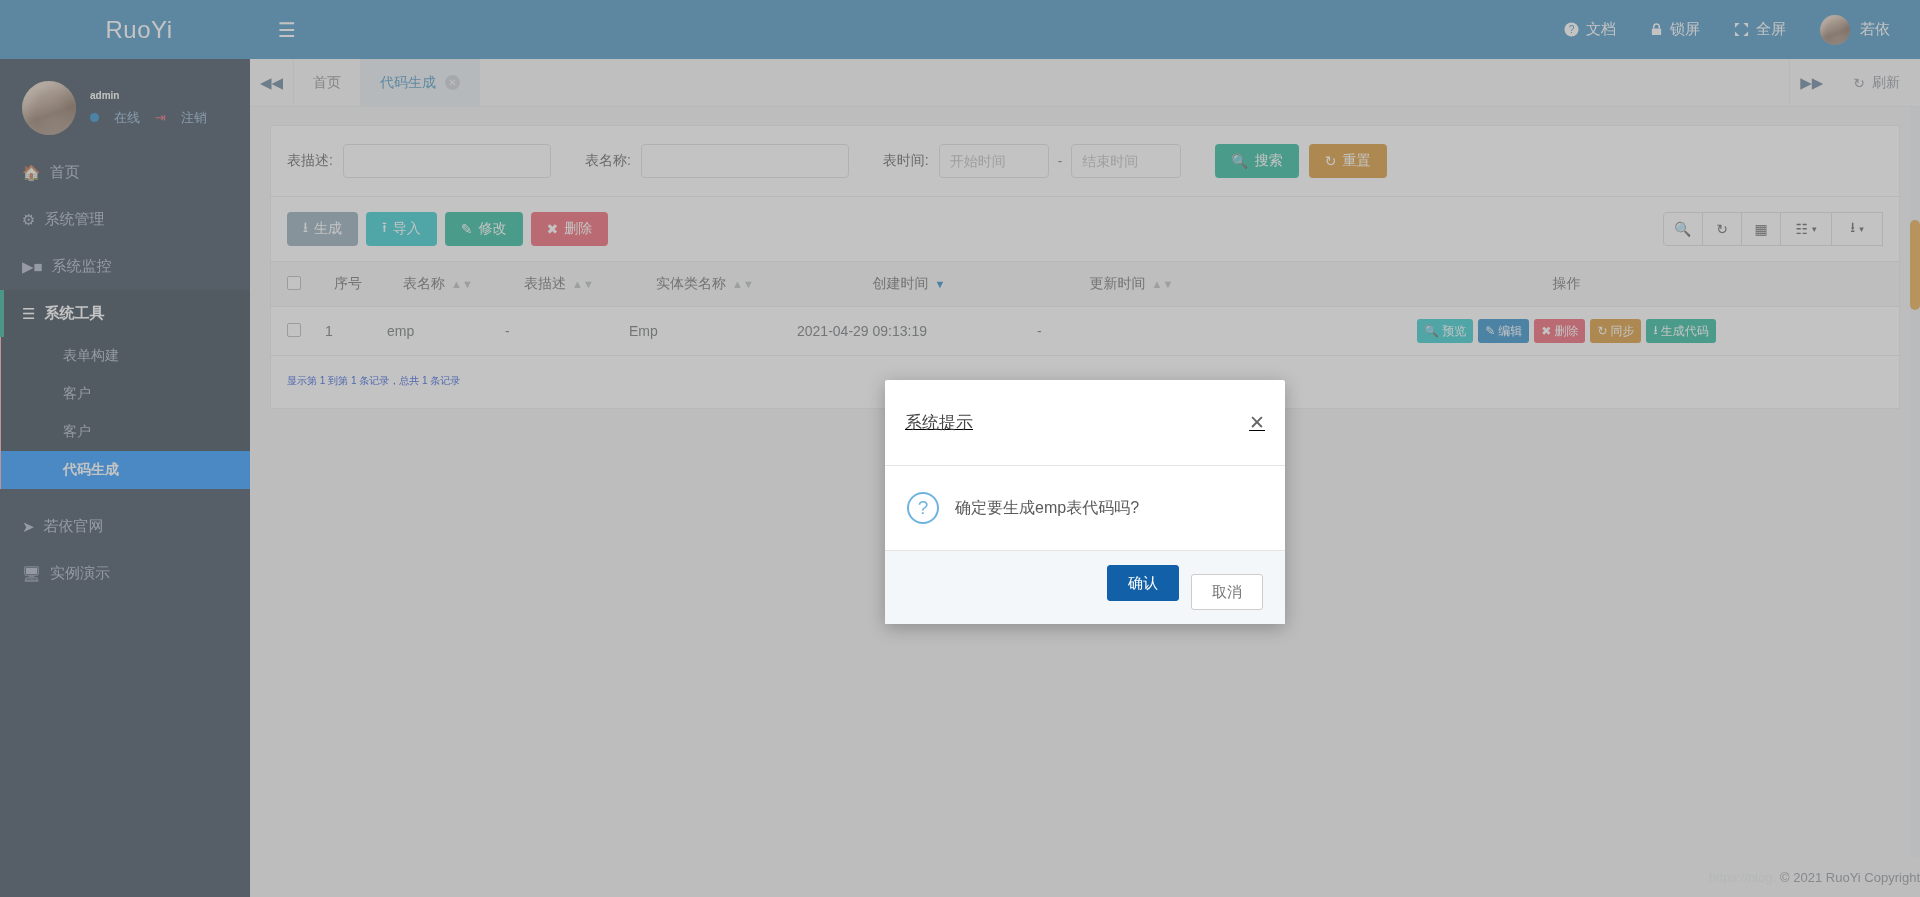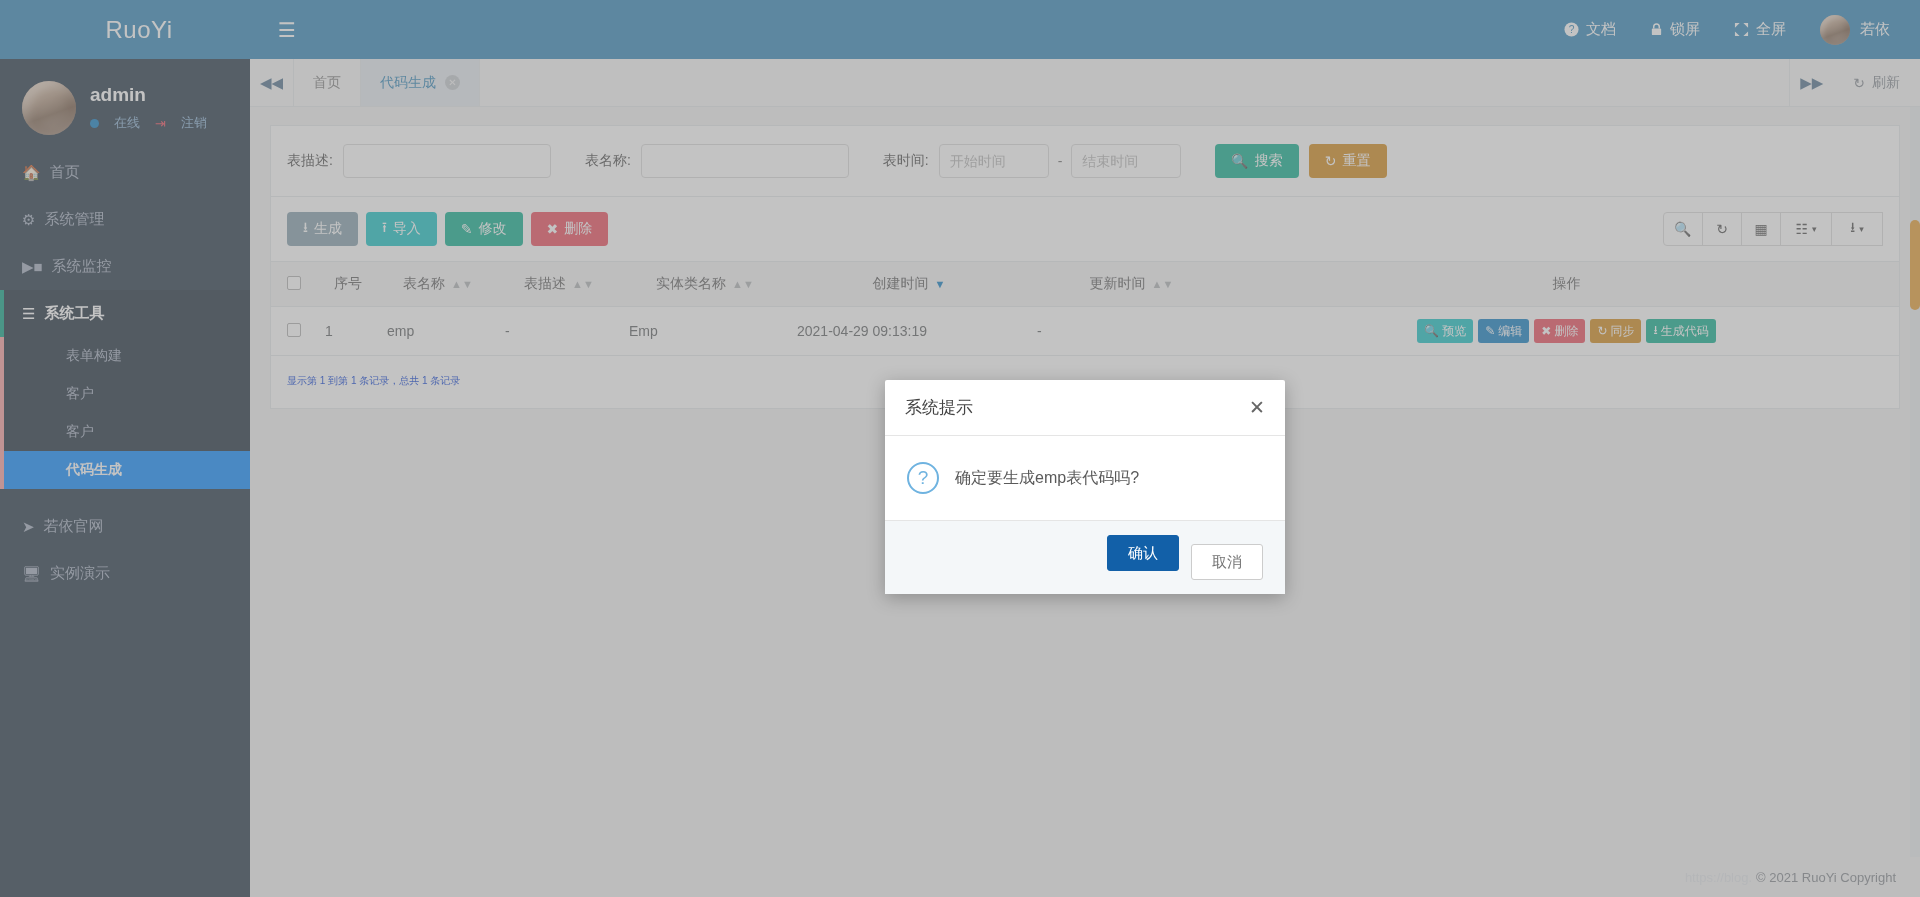--- a/index.html
+++ b/index.html
@@ -26,37 +26,37 @@
   .logo-text { color: #fff; font-size: 24px; letter-spacing: .5px; }
   .profile { padding: 22px 0 14px 0; }
   .profile-row { display: flex; align-items: center; padding: 0 0 0 22px; }
   .avatar {
     width: 54px; height: 54px; border-radius: 50%;
     background: linear-gradient(160deg,#d8c2ae 0%,#b9a08b 35%,#8e7663 60%,#e8dcd2 100%);
     box-shadow: inset -6px -10px 14px rgba(90,60,40,.45), inset 5px 6px 10px rgba(255,245,235,.5);
     flex: 0 0 auto;
   }
   .profile-meta { margin-left: 14px; }
-  .profile-name { color: #fff; font-size: 19px; font-weight: bold; }
+  .profile-name { color: #fff; font-size: 10px; font-weight: bold; }
   .profile-status { margin-top: 8px; font-size: 13px; display: flex; align-items: center; gap: 15px; }
   .dot { width: 9px; height: 9px; border-radius: 50%; background: #1c84c6; display: inline-block; }
   .st-online { color: #8eb3d4; }
   .logout-ico { color: #ed5565; font-size: 13px; }
   .st-logout { color: #8eb3d4; }
 
   .menu { list-style: none; margin: 0; padding: 0; }
   .menu-item {
     display: flex; align-items: center; justify-content: space-between;
     padding: 14px 16px 14px 22px;
     color: #a7b1c2; font-size: 15px; cursor: pointer;
   }
   .menu-item .mi-left { display: flex; align-items: center; gap: 9px; }
   .menu-item .caret { font-size: 11px; color: #8095a8; }
   .menu-item.active-parent { background: #293846; color: #fff; font-weight: bold; border-left: 4px solid #19aa8d; padding-left: 18px; }
-  .submenu { list-style: none; margin: 0; padding: 0; background: #293846; border-left: 4px solid #fca5a5; }
+  .submenu { list-style: none; margin: 0; padding: 0; background: #293846; border-left: 1px solid #fca5a5; }
   .submenu li {
     padding: 10px 0 10px 62px; color: #a7b1c2; font-size: 14px; cursor: pointer;
   }
   .submenu li.active { background: #1890ff; color: #fff; font-weight: bold; }
   .menu-sep { height: 14px; }
 
   
   .navbar {
     position: absolute; left: 250px; top: 0; right: 0; height: 59px;
     background: #3c8dbc; display: flex; align-items: center;
@@ -163,34 +163,34 @@
   .pager { padding: 18px 16px 20px 16px; font-size: 10px; color: #1d4ed8; }
 
   
   .scroll-track { position: absolute; right: 0; top: 107px; width: 10px; bottom: 40px; background: #eceff1; }
   .scroll-thumb { position: absolute; right: 0; top: 113px; width: 10px; height: 90px; background: #e8a33d; border-radius: 5px; }
 
   
   .footer {
     position: absolute; left: 250px; right: 0; bottom: 0; height: 40px;
     background: #f3f3f4; display: flex; align-items: center; justify-content: flex-end;
-    padding-right: 24px; font-size: 13px; color: #8a8f94;
+    font-size: 13px; color: #8a8f94;
   }
   .footer .ghost { color: #e4e7ea; margin-right: 4px; }
 
   
   .overlay { position: absolute; inset: 0; background: rgba(130,130,130,.48); }
   .modal {
     position: absolute; left: 885px; top: 380px; width: 400px;
     background: #fff; border-radius: 2px; box-shadow: 0 4px 18px rgba(0,0,0,.25);
     font-family: "Liberation Sans", sans-serif;
   }
   .modal-head {
-    padding: 16px 20px; border-bottom: 1px solid #e5e5e5;
-    display: flex; align-items: center;
+    padding: 31px 20px; border-bottom: 1px solid #e5e5e5;
+    display: flex; align-items: center; text-decoration: underline;
   }
   .modal-title { font-size: 17px; color: #444; }
   .modal-x { margin-left: auto; font-size: 19px; color: #666; cursor: pointer; line-height: 1; }
   .modal-body { padding: 26px 22px; display: flex; align-items: center; gap: 16px; }
   .q-icon {
     width: 32px; height: 32px; border-radius: 50%; border: 2px solid #6fb3e0;
     color: #6fb3e0; font-size: 19px; display: flex; align-items: center; justify-content: center;
     flex: 0 0 auto;
   }
   .modal-msg { font-size: 16px; color: #5a5a5a; }

